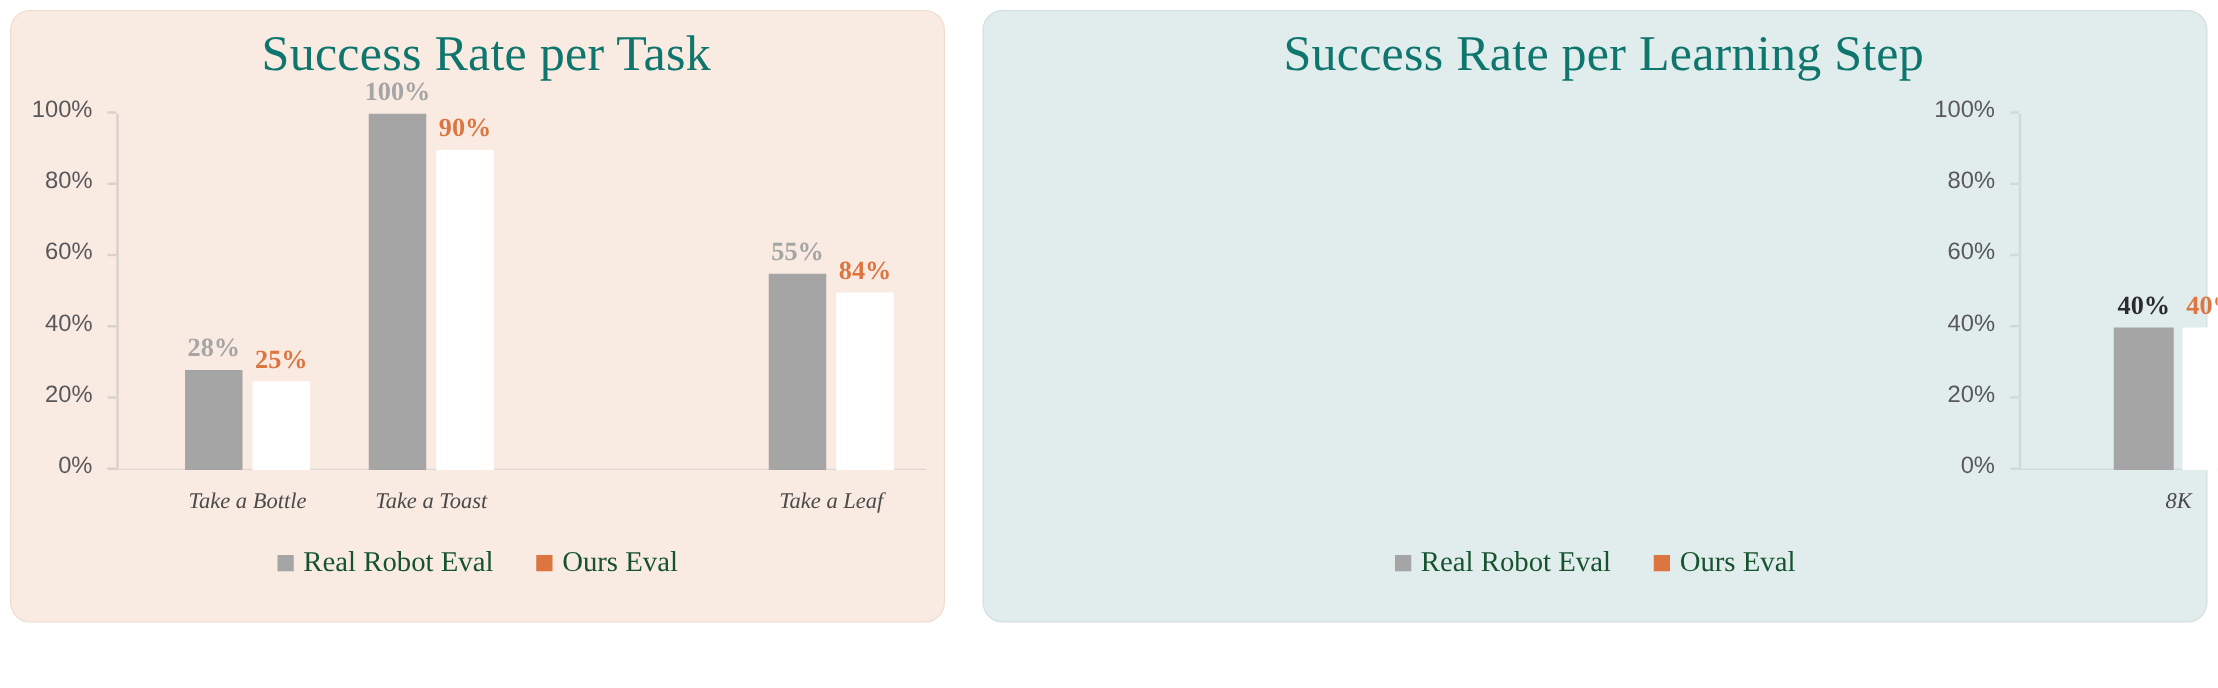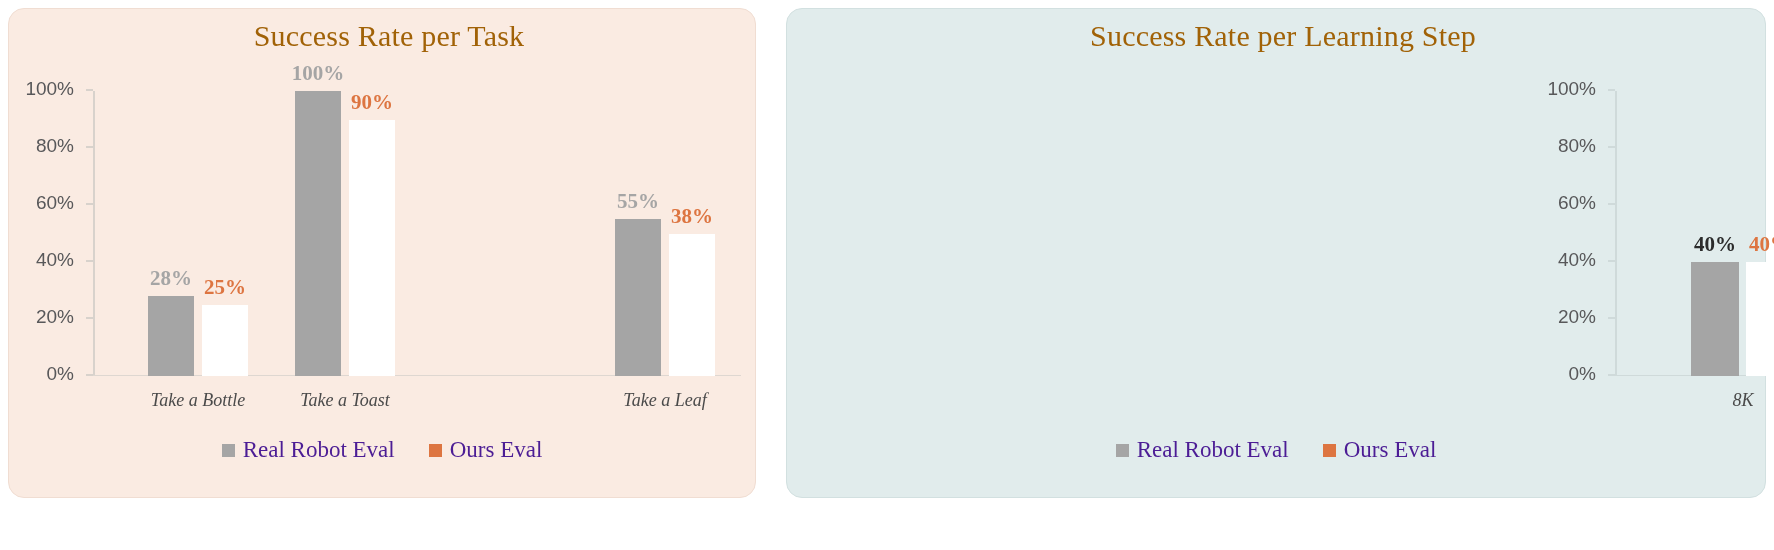--- a/index.html
+++ b/index.html
@@ -40,22 +40,22 @@
     background: #e1ecec;
     border: 1px solid #d2e0e0;
   }
   .chart-title {
     position: absolute;
     left: 14px;
     right: 0;
     top: 10px;
     text-align: center;
     font-family: "Liberation Serif", serif;
-    font-size: 30px;
-    color: #a16207;
+    font-size: 40px;
+    color: #0f766e;
     letter-spacing: 0.2px;
   }
 
   
   .plot {
     position: absolute;
   }
   #plot-left  { left: 84px; top: 82px; width: 648px; height: 285px; }
   #plot-right { left: 828px; top: 82px; width: 636px; height: 285px; }
 
@@ -160,21 +160,21 @@
   .legend-swatch {
     width: 13px;
     height: 13px;
     display: inline-block;
   }
   .legend-swatch.gray   { background: #a5a5a5; }
   .legend-swatch.orange { background: #dd7541; }
   .legend-text {
     font-family: "Liberation Serif", serif;
     font-size: 23px;
-    color: #4c1d95;
+    color: #14532d;
     white-space: nowrap;
   }
 </style>
 </head>
 <body>
 
 <div class="board">
 
   <div class="panel" id="panel-left">
 
@@ -222,21 +222,21 @@
         </div>
         <span class="xtick-label" style="left:70px;">Take a Toast</span>
       </div>
 
 
       <div class="group" style="left:502px; width:150px;">
         <div class="bar gray" style="left:20px; width:46px; height:55%">
           <span class="bar-label lbl-gray-soft">55%</span>
         </div>
         <div class="bar orange" style="left:74px; width:46px; height:50%">
-          <span class="bar-label lbl-orange">38%</span>
+          <span class="bar-label lbl-orange">84%</span>
         </div>
         <span class="xtick-label" style="left:70px;">Take a Leaf</span>
       </div>
     </div>
 
     <div class="legend" id="legend-left">
       <div class="legend-item">
         <span class="legend-swatch gray"></span>
         <span class="legend-text">Real Robot Eval</span>
       </div>

